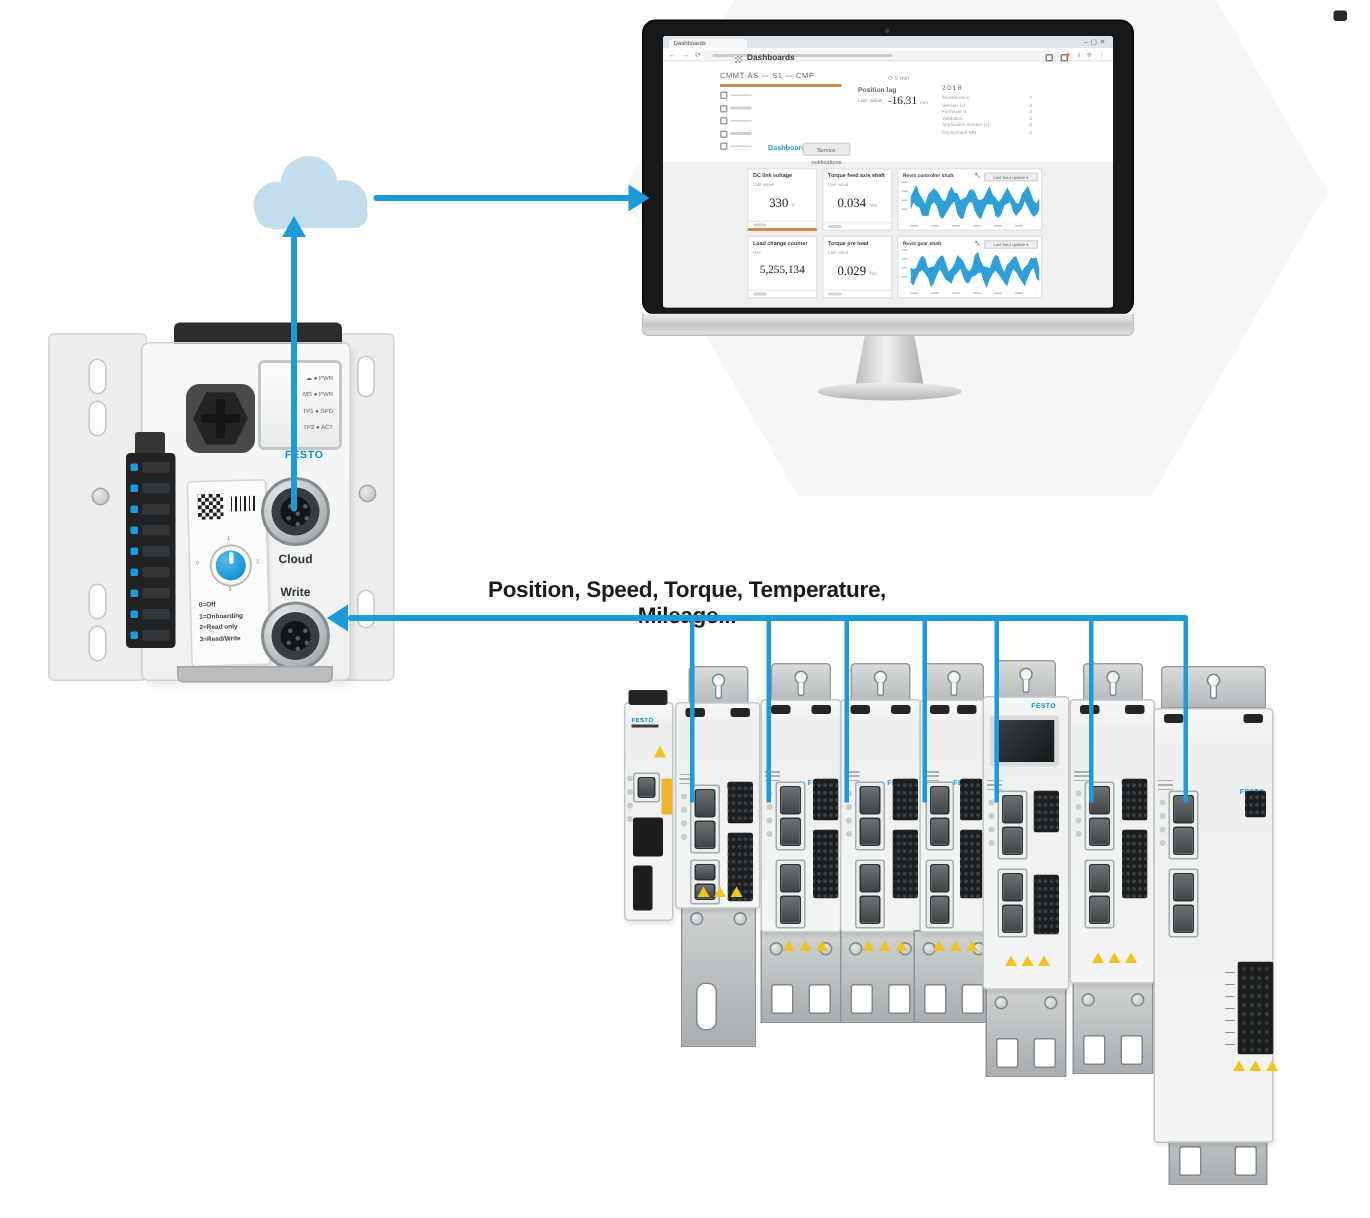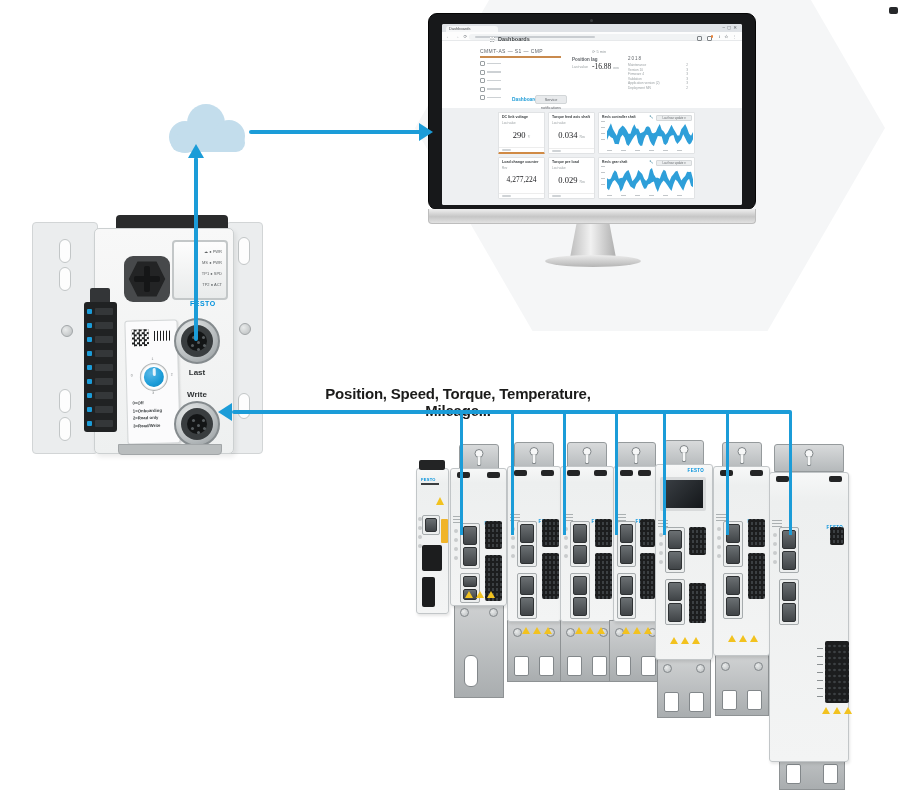--- a/index.html
+++ b/index.html
@@ -336,21 +336,21 @@
             <span class="tree-line"></span>
           </div>
         <div class="tree-row">
             <span class="tree-box"></span>
             <span class="tree-line"></span>
           </div>
       </div>
 
       <div class="abs metric-label">Position lag</div>
       <div class="abs metric-sub">Last value</div>
-      <div class="abs metric-value"><span>-16.88</span> <span class="metric-unit">mm</span></div>
+      <div class="abs metric-value"><span>-16.31</span> <span class="metric-unit">mm</span></div>
 
       <div class="abs info-head">2018</div>
       <div class="abs info-rows">
         <div class="info-row">
             <span>Maintenance</span>
             <span>2</span>
           </div>
         <div class="info-row">
             <span>Version 10</span>
             <span>3</span>
@@ -373,21 +373,21 @@
           </div>
       </div>
 
       <div class="abs graybg"></div>
       <div class="abs dash-tab1">Dashboards</div>
       <div class="abs dash-tab2">Service notifications</div>
 
       <div class="abs card orange-edge" style="left:56px;top:88px;width:47px;height:42px;">
         <div class="abs c-title">DC link voltage</div>
         <div class="abs c-sub">Last value</div>
-        <div class="abs c-value"><span>290</span> <span class="c-unit">V</span></div>
+        <div class="abs c-value"><span>330</span> <span class="c-unit">V</span></div>
         <div class="abs c-foot">
             <div class="abs c-chip"></div>
           </div>
       </div>
       <div class="abs card" style="left:106px;top:88px;width:47px;height:42px;">
         <div class="abs c-title">Torque feed axis shaft</div>
         <div class="abs c-sub">Last value</div>
         <div class="abs c-value"><span>0.034</span> <span class="c-unit">Nm</span></div>
         <div class="abs c-foot">
             <div class="abs c-chip"></div>
@@ -400,21 +400,21 @@
         <div class="abs ylab"></div>
         <svg class="abs wave" id="wave1" width="86" height="26" viewBox="0 0 88 26">
             <polygon points="0,8.2 2,4.2 4,0.0 6,5.9 8,9.3 10,12.8 12,6.7 14,4.3 16,2.3 18,4.1 20,6.8 22,10.7 24,10.6 26,4.7 28,1.0 30,5.2 32,5.7 34,10.3 36,9.3 38,8.2 40,3.7 42,3.0 44,4.6 46,10.0 48,10.2 50,8.8 52,4.3 54,0.8 56,6.5 58,8.5 60,11.7 62,9.3 64,5.6 66,1.5 68,5.7 70,8.8 72,12.4 74,12.6 76,6.2 78,3.6 80,0.6 82,5.0 84,10.8 86,12.7 88,8.8 88,16.4 86,20.3 84,21.8 82,19.2 80,15.1 78,11.2 76,16.2 74,18.8 72,21.2 70,18.2 68,11.9 66,12.6 64,14.1 62,20.0 60,22.3 58,21.0 56,13.4 54,13.3 52,13.1 50,17.9 48,23.4 46,21.6 44,18.1 42,11.9 40,11.8 38,15.7 36,23.1 34,22.9 32,19.8 30,11.3 28,13.3 26,16.4 24,19.9 22,23.2 20,21.4 18,14.5 16,11.7 14,14.2 12,21.4 10,21.1 8,21.2 6,15.3 4,14.4 2,12.2 0,17.2" fill="#2e9fd9"></polygon>
           </svg>
         <div class="abs xticks"></div>
       </div>
 
       <div class="abs card" style="left:56px;top:133px;width:47px;height:42px;">
         <div class="abs c-title">Load change counter</div>
         <div class="abs c-sub">Rev</div>
-        <div class="abs c-value small"><span>4,277,224</span></div>
+        <div class="abs c-value small"><span>5,255,134</span></div>
         <div class="abs c-foot">
             <div class="abs c-chip"></div>
           </div>
       </div>
       <div class="abs card" style="left:106px;top:133px;width:47px;height:42px;">
         <div class="abs c-title">Torque pre load</div>
         <div class="abs c-sub">Last value</div>
         <div class="abs c-value"><span>0.029</span> <span class="c-unit">Nm</span></div>
         <div class="abs c-foot">
             <div class="abs c-chip"></div>
@@ -523,21 +523,21 @@
         <div>2=Read only</div>
         <div>3=Read/Write</div>
       </div>
     </div>
 
     <div class="abs port port-cloud">
       <div class="abs port-mid"></div>
       <div class="abs port-in"></div>
       <div class="abs pins"></div>
     </div>
-    <div class="abs lbl-cloud">Last</div>
+    <div class="abs lbl-cloud">Cloud</div>
     <div class="abs lbl-device">Write</div>
     <div class="abs port port-device">
       <div class="abs port-mid"></div>
       <div class="abs port-in"></div>
       <div class="abs pins"></div>
     </div>
 
     <div class="abs gw-foot"></div>
   </div>
 

